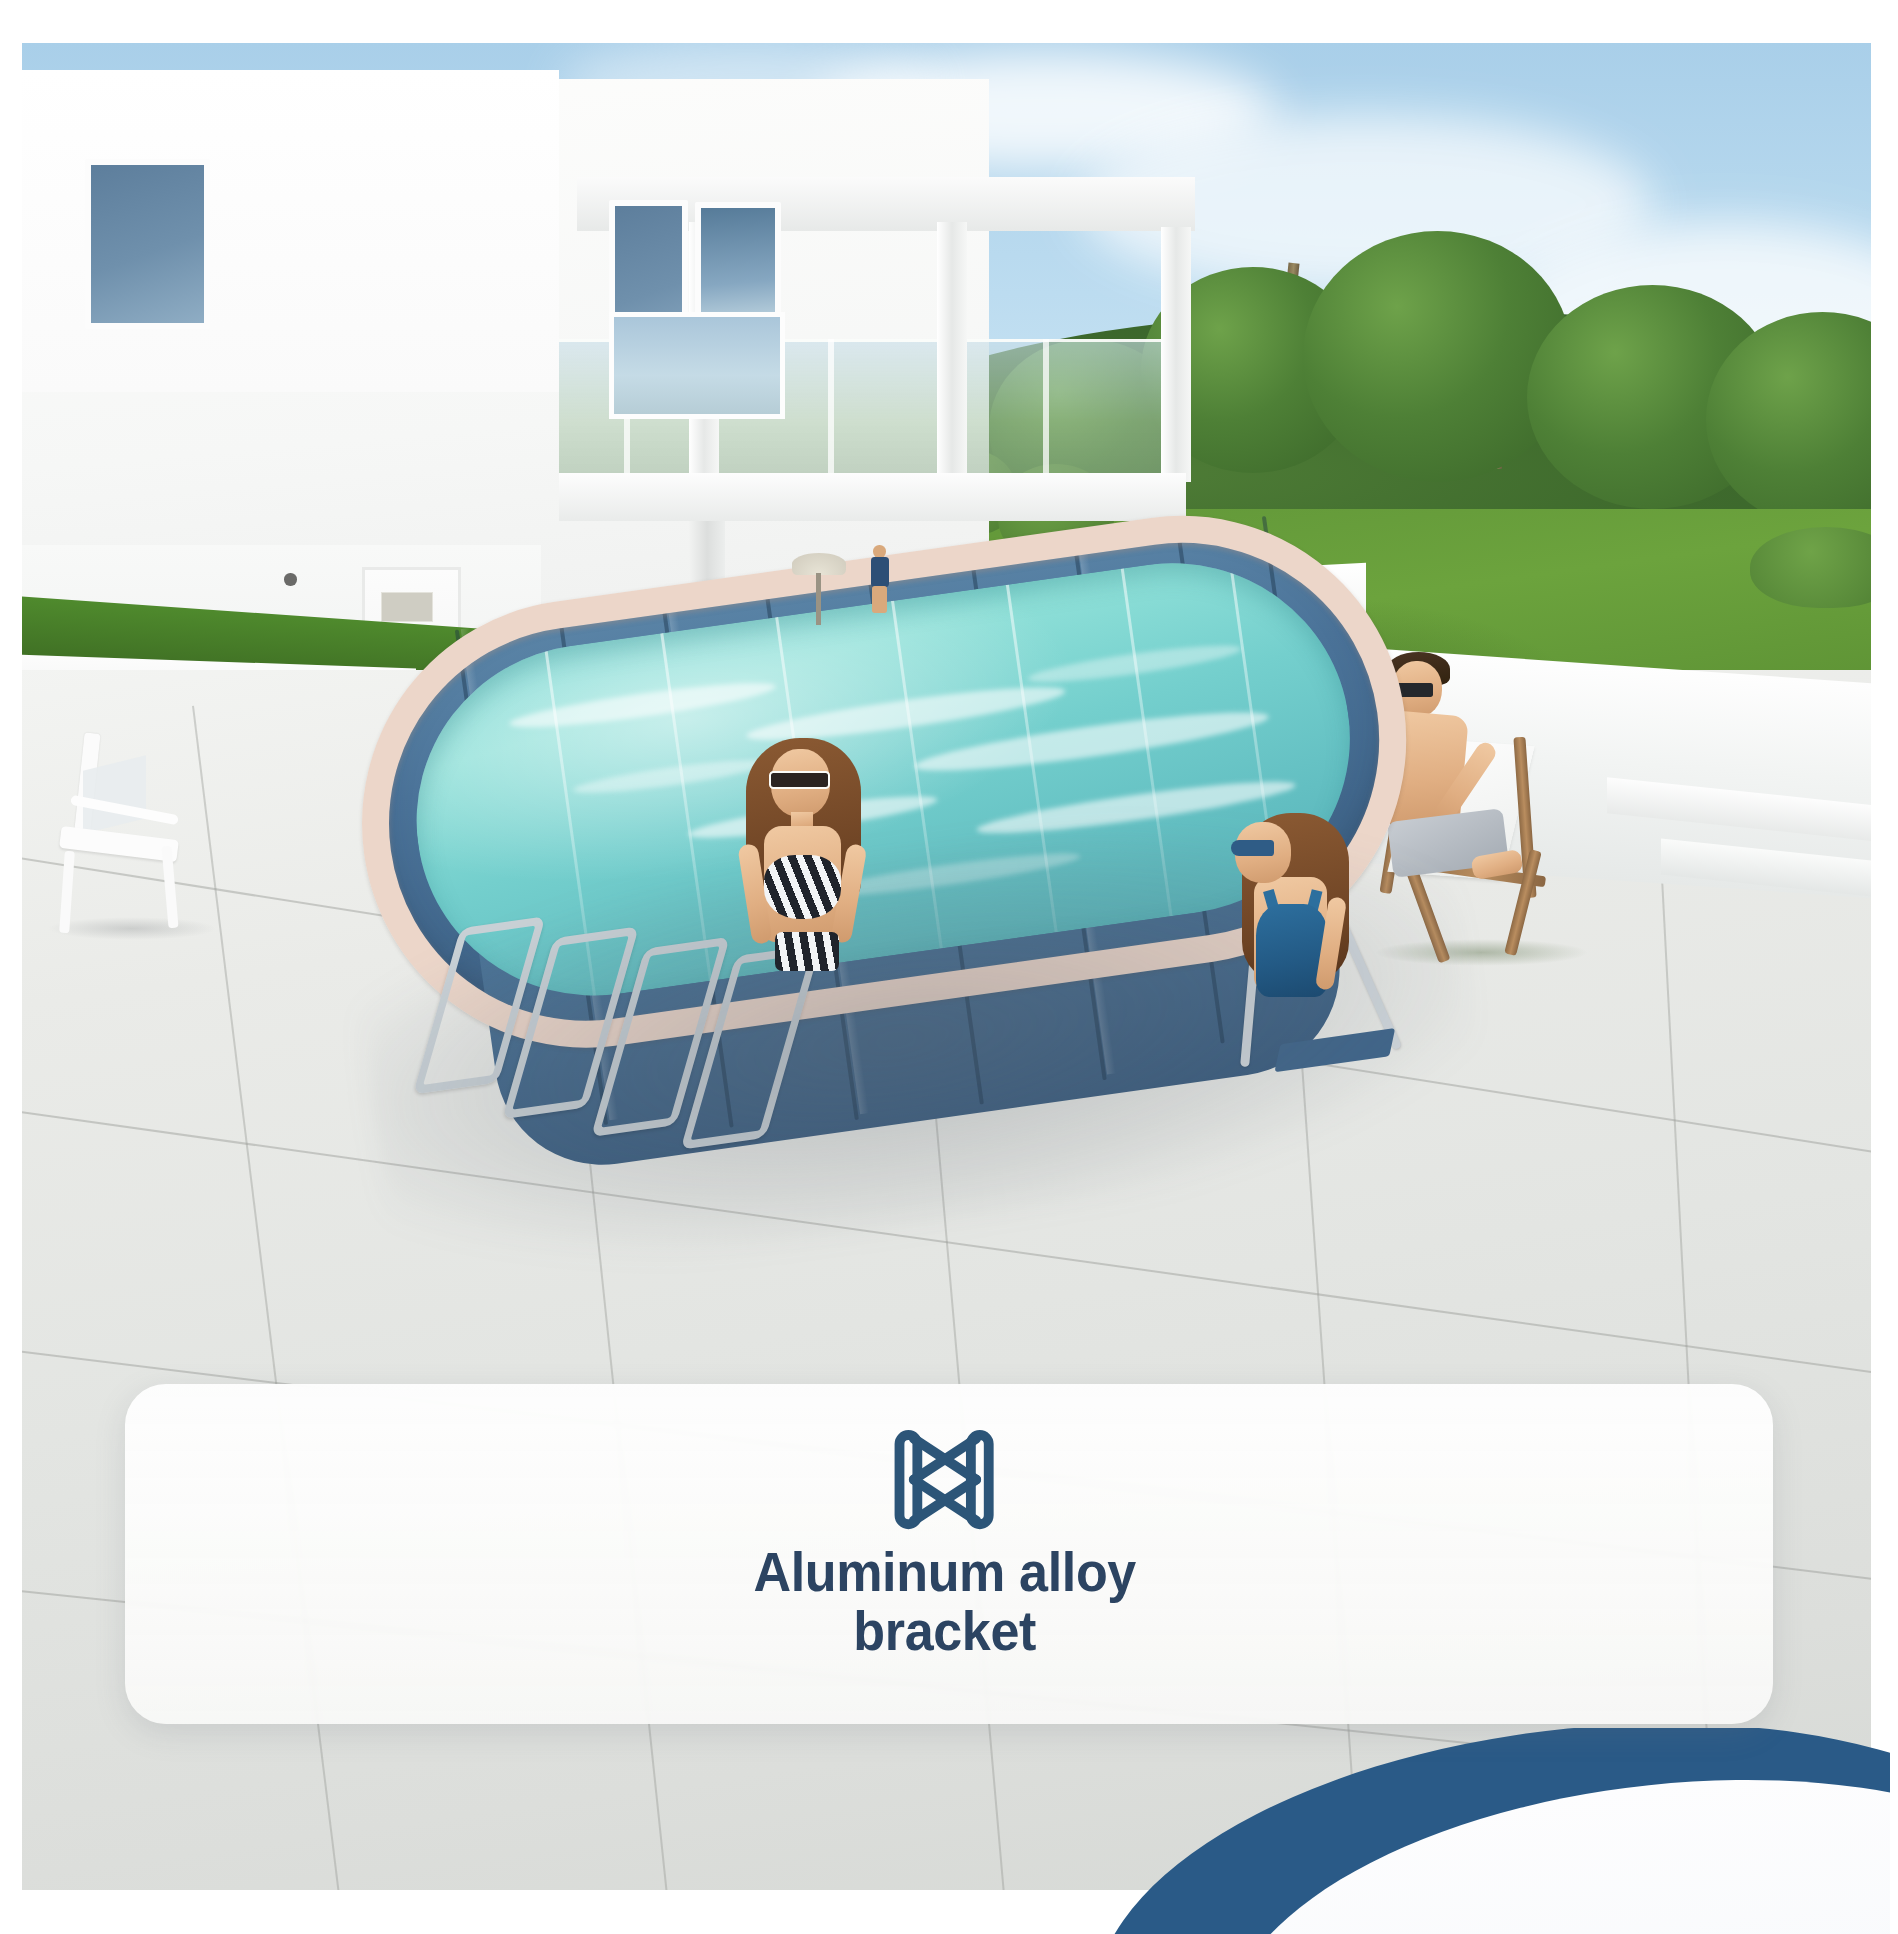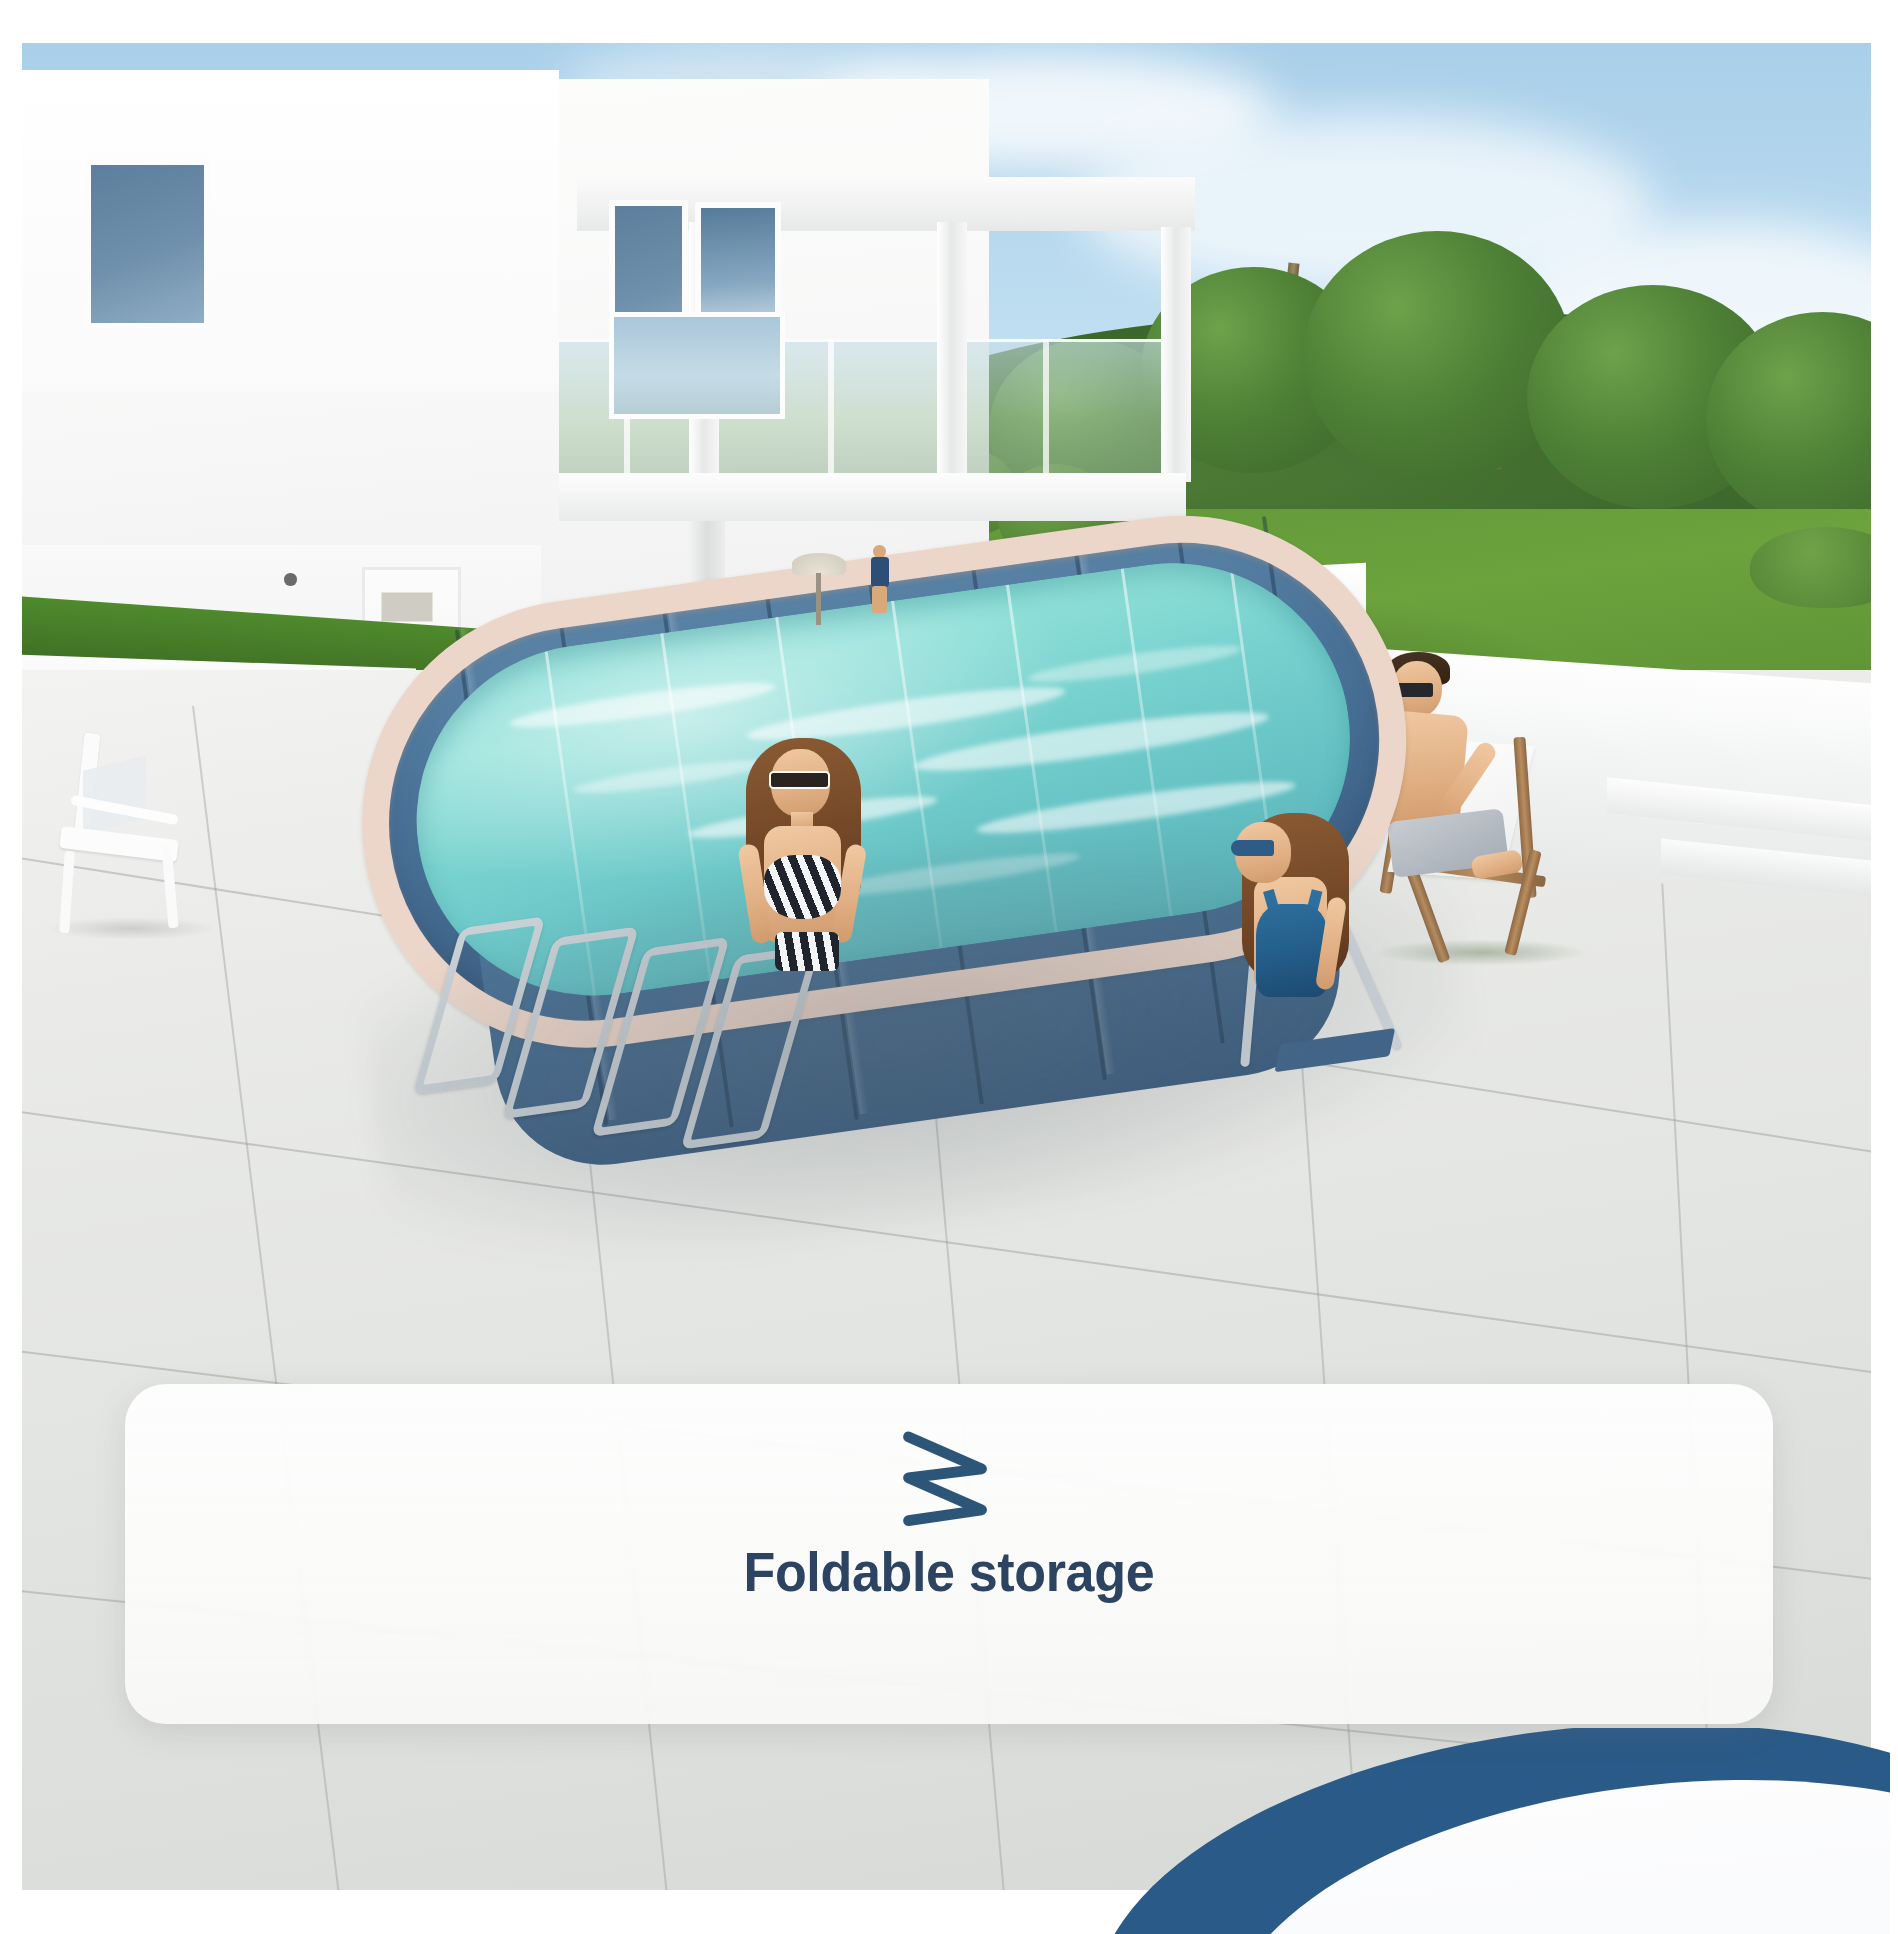--- a/index.html
+++ b/index.html
@@ -618,29 +618,37 @@
       <div class="arm skin"></div>
       <div class="head skin"></div>
       <div class="sg"></div>
     </div>
 
   </div>
 
   <div id="card">
 
 
-    <div class="feature" id="f2">
+
+    <div class="feature" id="f3">
       <div class="ic">
-        <svg width="107" height="113" viewBox="0 0 120 126" fill="none">
-          <polyline points="14,14 96,50 14,60 96,96 14,108" stroke="#2c5578" stroke-width="12" stroke-linecap="round" stroke-linejoin="round"></polyline>
+        <svg width="116" height="113" viewBox="0 0 130 126" fill="none">
+          <g stroke="#2c5578" stroke-width="11" stroke-linecap="round" stroke-linejoin="round">
+            <rect x="14" y="12" width="20" height="100" rx="10"></rect>
+            <rect x="94" y="12" width="20" height="100" rx="10"></rect>
+            <path d="M30 16 L100 62"></path>
+            <path d="M30 108 L100 62"></path>
+            <path d="M100 16 L30 62"></path>
+            <path d="M100 108 L30 62"></path>
+          </g>
         </svg>
       </div>
-      <div class="lbl">Foldable storage</div>
-    </div>
-
+      <div class="lbl">Aluminum alloy
+bracket</div>
+    </div>
 
   </div>
 
   <div id="swoosh">
     <div class="outer"></div>
     <div class="inner"></div>
   </div>
 
 </div>
 

